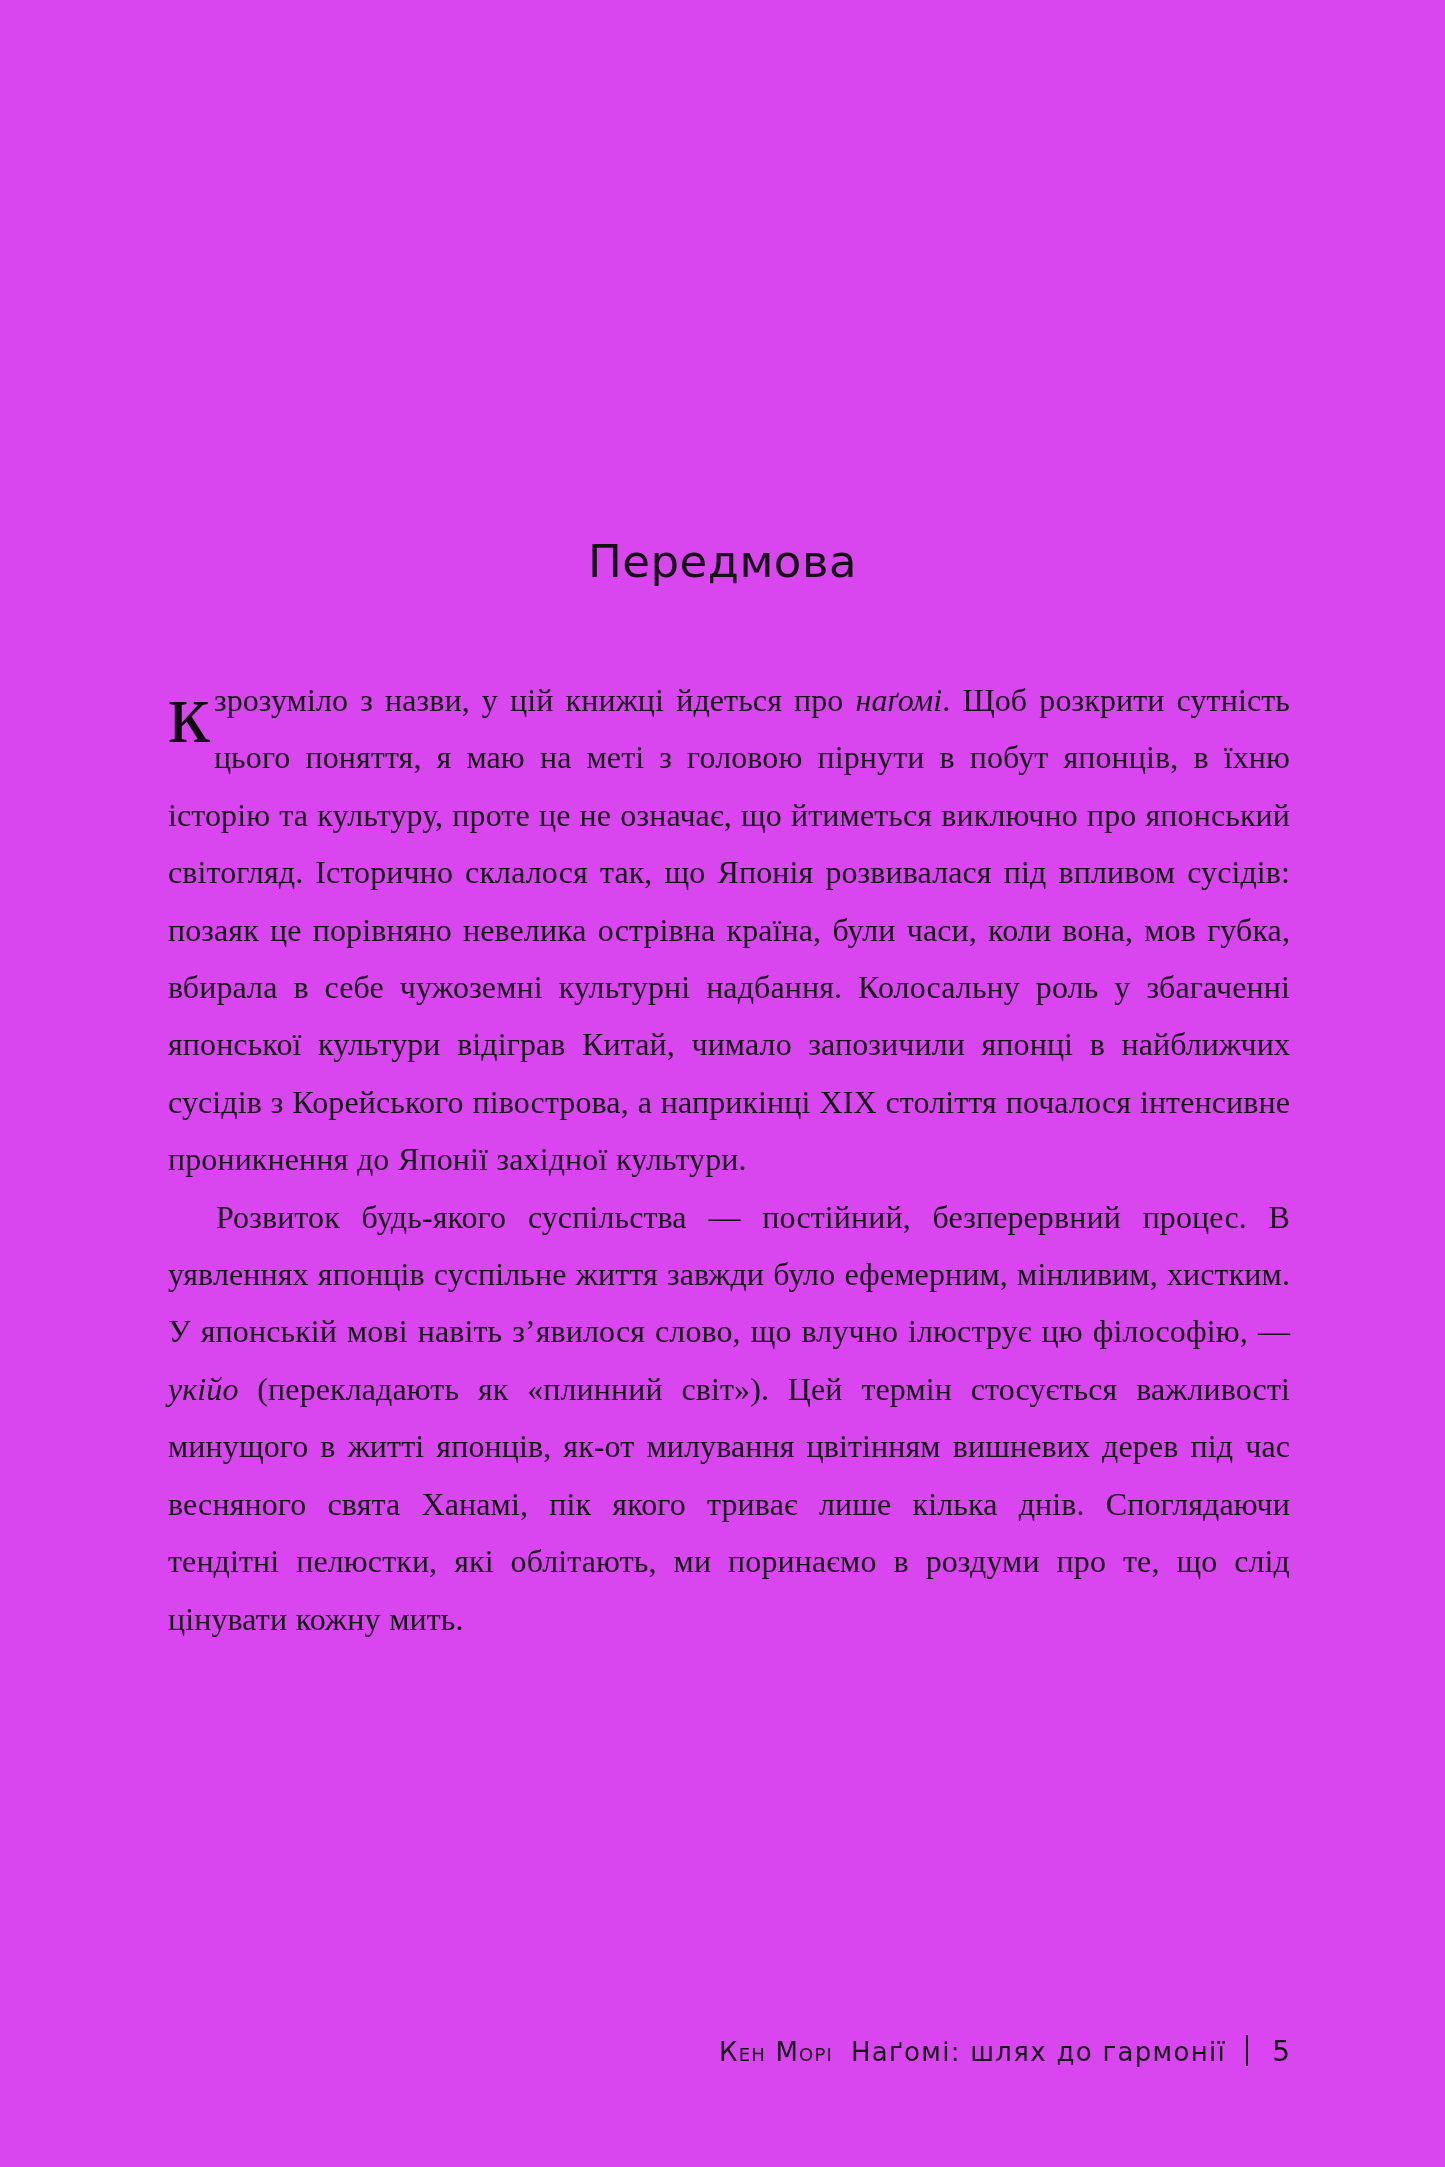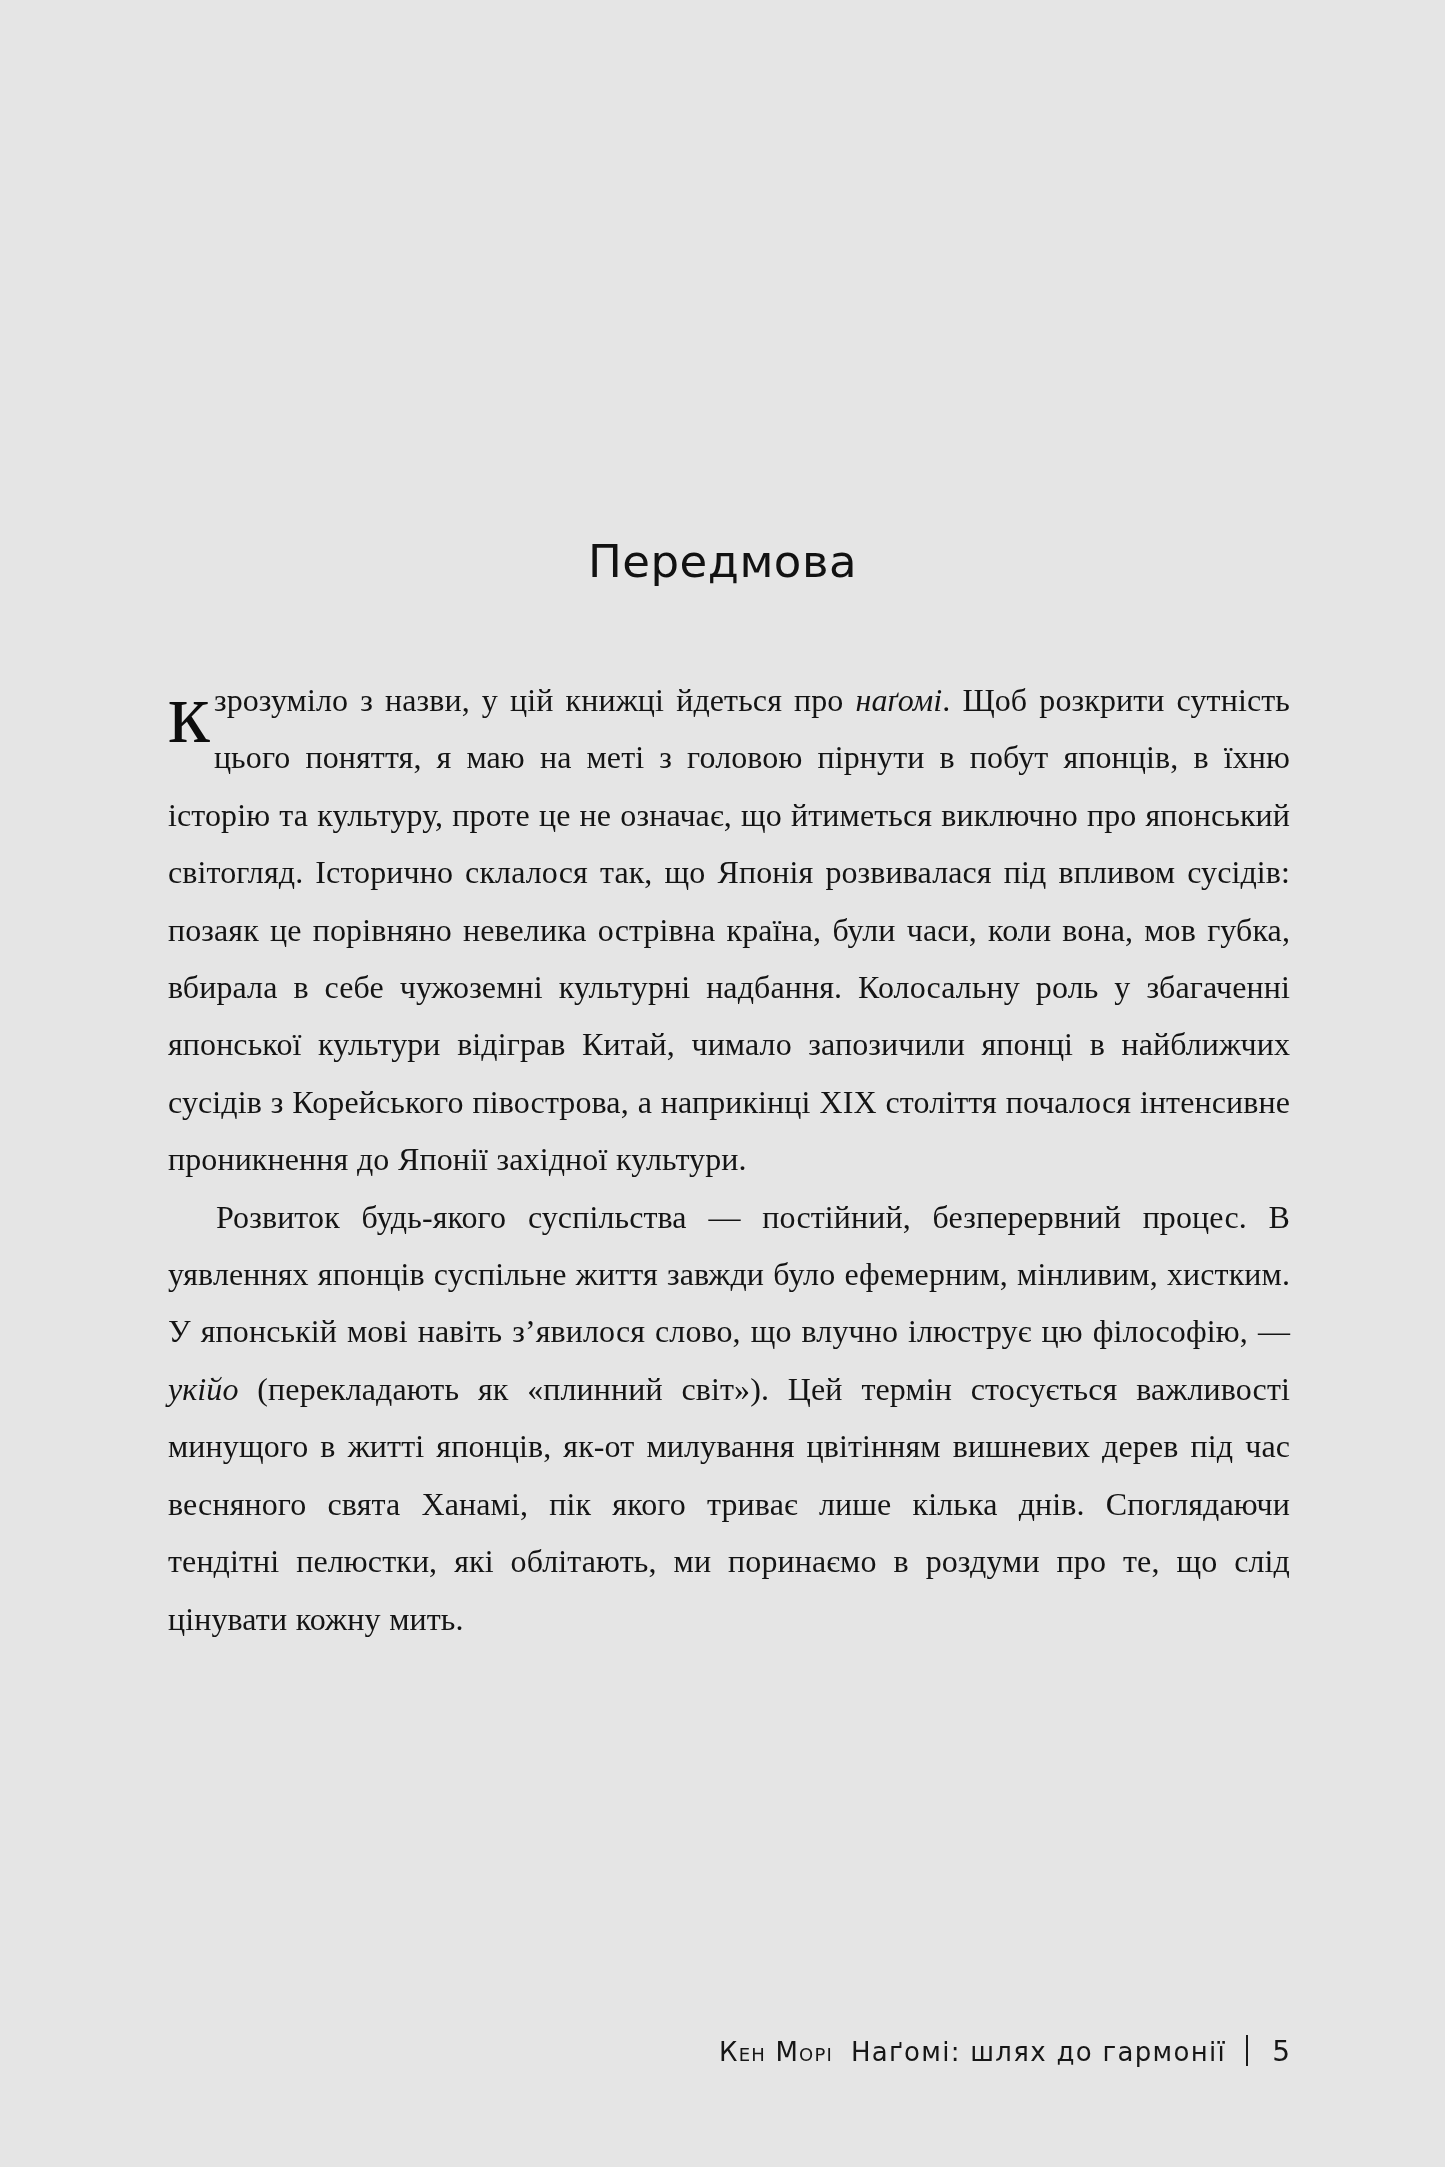--- a/index.html
+++ b/index.html
@@ -12,21 +12,21 @@
     height: 2167px;
     position: relative;
     font-family: "Liberation Serif", "DejaVu Serif", serif;
     color: #151515;
     overflow: hidden;
   }
 
   .page {
     position: absolute;
     inset: 0;
-    background: #e5e5e5;
+    background: #d946ef;
   }
 
   
   .chapter-title {
     position: absolute;
     left: 0;
     right: 0;
     top: 505px;
     text-align: center;
     font-family: "DejaVu Sans", "Liberation Sans", sans-serif;

